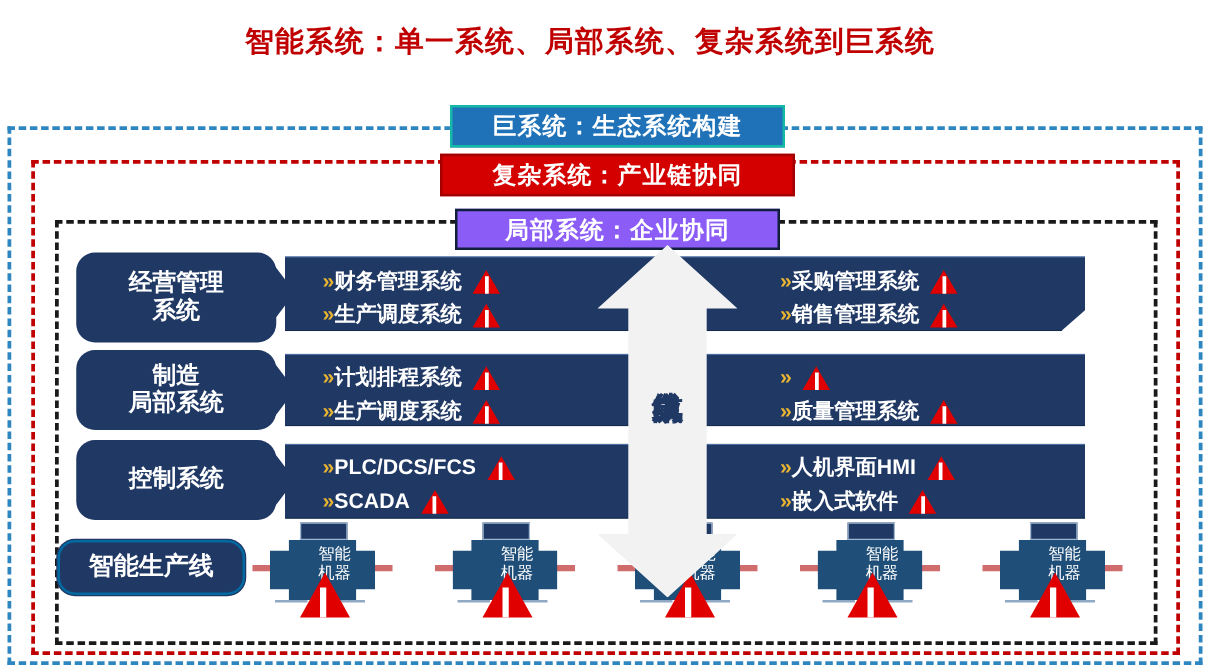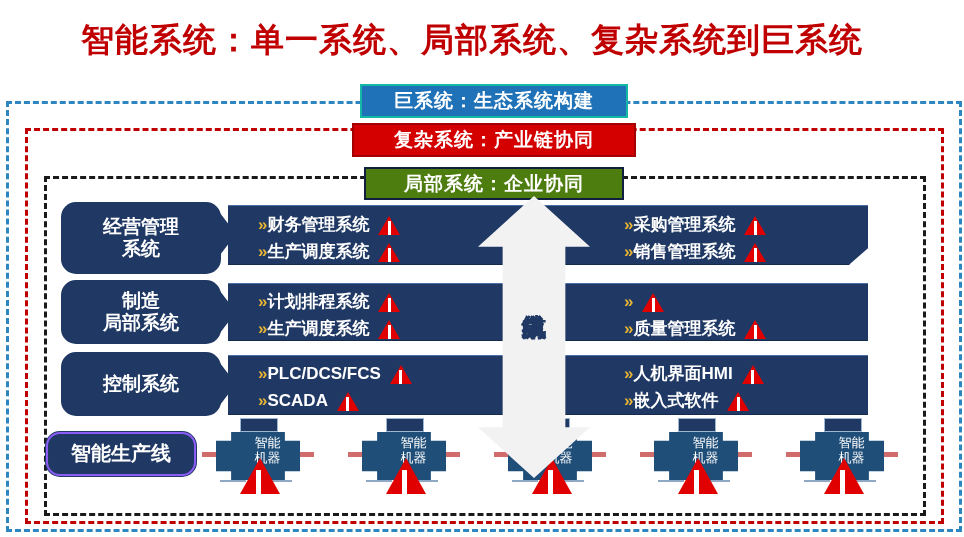--- a/index.html
+++ b/index.html
@@ -7,21 +7,21 @@
     width:964px;height:537px;overflow:hidden;
     background:#ffffff;
     font-family:"Liberation Sans","DejaVu Sans",sans-serif;
     position:relative;
   }
   #stage{position:absolute;left:0;top:0;width:964px;height:537px;}
 
   
   .title{
     position:absolute;left:0;top:18px;width:944px;text-align:center;
-    font-size:33px;font-weight:bold;color:#c00000;letter-spacing:1px;
+    font-size:23px;font-weight:bold;color:#c00000;letter-spacing:1px;
     white-space:nowrap;
   }
 
   
   .frame{position:absolute;background:transparent;}
   .frame-blue{
     left:6px;top:101px;width:950px;height:425px;
     border:3px dashed #2e86c1;
   }
   .frame-red{
@@ -43,35 +43,35 @@
   .banner-giant{
     left:360px;top:84px;width:264px;height:30px;
     background:#1f72b8;border:2px solid #14b8a6;font-size:19px;
   }
   .banner-complex{
     left:352px;top:123px;width:280px;height:30px;
     background:#d40000;border:2px solid #a50000;font-size:19px;
   }
   .banner-local{
     left:364px;top:167px;width:256px;height:29px;
-    background:#4d7c0f;border:2px solid #0f1f3d;font-size:19px;
+    background:#8b5cf6;border:2px solid #0f1f3d;font-size:19px;
   }
 
   
   .lbl{
     position:absolute;background:#1f3864;border-radius:14px;
     color:#ffffff;font-weight:bold;font-size:19px;line-height:1.18;
     display:flex;align-items:center;justify-content:center;text-align:center;
     box-shadow:0 0 0 1px #1f3864;
   }
   .lbl-1{left:62px;top:203px;width:158px;height:70px;}
   .lbl-2{left:62px;top:281px;width:158px;height:62px;}
   .lbl-3{left:62px;top:353px;width:158px;height:62px;}
   .lbl-line{left:46px;top:432px;width:146px;height:40px;font-size:20px;
-    border:2px solid #8b5cf6;box-shadow:0 0 0 1px #1f3864;}
+    border:2px solid #0369a1;box-shadow:0 0 0 1px #1f3864;}
 
   
   .notch{
     position:absolute;width:40px;background:#1f3864;
   }
   .notch-1{left:196px;top:213px;height:42px;
     clip-path:polygon(0 0,60% 0,100% 50%,60% 100%,0 100%);}
   .notch-2{left:196px;top:291px;height:42px;
     clip-path:polygon(0 0,60% 0,100% 50%,60% 100%,0 100%);}
   .notch-3{left:196px;top:363px;height:42px;

